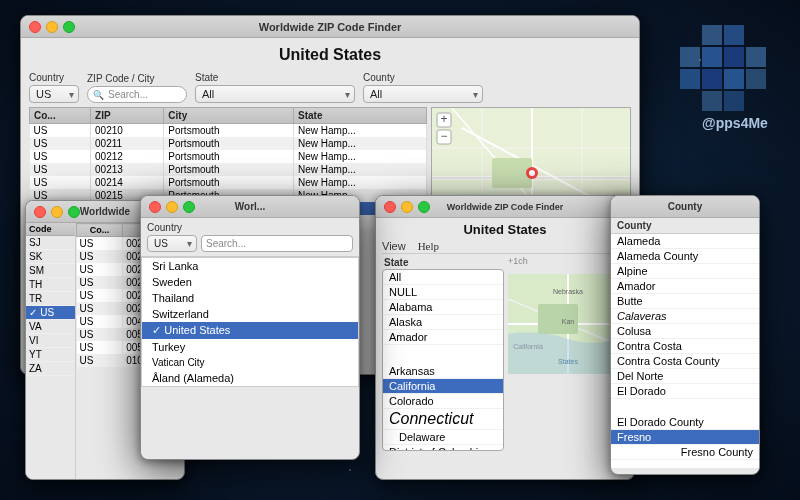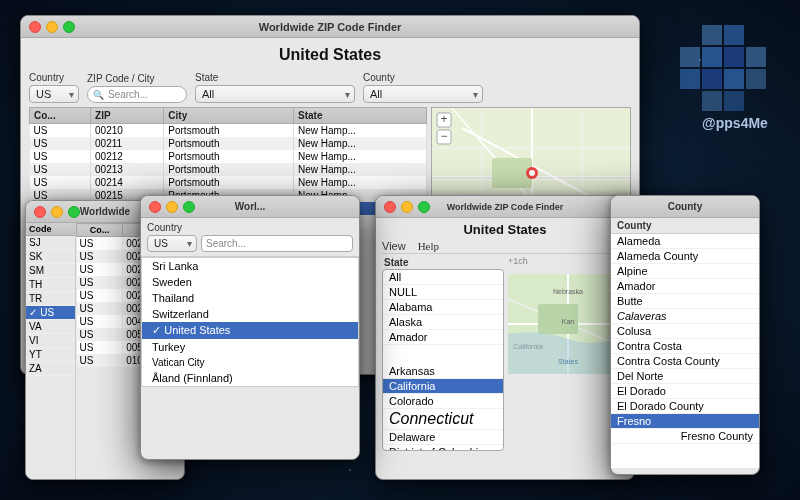--- a/index.html
+++ b/index.html
@@ -588,21 +588,21 @@
 
   <div style="background:white; border:1px solid #ccc; margin:0;">
     <div id="dropdown-country-list">
         <div style="padding: 2px 10px; font-size: 11px; cursor: pointer;">Sri Lanka</div>
         <div style="padding: 2px 10px; font-size: 11px; cursor: pointer;">Sweden</div>
         <div style="padding: 2px 10px; font-size: 11px; cursor: pointer;">Thailand</div>
         <div style="padding: 2px 10px; font-size: 11px; cursor: pointer;">Switzerland</div>
         <div style="padding: 2px 10px; font-size: 11px; cursor: pointer; background: rgb(61, 108, 191); color: white;">✓ United States</div>
         <div style="padding: 2px 10px; font-size: 11px; cursor: pointer;">Turkey</div>
         <div style="padding: 2px 10px; font-size: 10px; cursor: pointer;">Vatican City</div>
-        <div style="padding: 2px 10px; font-size: 11px; cursor: pointer;">Åland (Finnland)</div>
+        <div style="padding: 2px 10px; font-size: 11px; cursor: pointer;">Åland (Alameda)</div>
       </div>
   </div>
 </div>
 
 <div class="window right-window">
   <div class="title-bar">
     <div class="traffic-lights">
       <div class="traffic-light tl-close"></div>
       <div class="traffic-light tl-min"></div>
       <div class="traffic-light tl-max"></div>
@@ -625,21 +625,21 @@
           <div id="state-list" style="max-height:180px; overflow-y:auto;">
               <div style="padding: 1px 6px; font-size: 11px; cursor: pointer; border-bottom: 1px solid rgb(240, 240, 240);">All</div>
               <div style="padding: 1px 6px; font-size: 11px; cursor: pointer; border-bottom: 1px solid rgb(240, 240, 240);">NULL</div>
               <div style="padding: 1px 6px; font-size: 11px; cursor: pointer; border-bottom: 1px solid rgb(240, 240, 240);">Alabama</div>
               <div style="padding: 1px 6px; font-size: 11px; cursor: pointer; border-bottom: 1px solid rgb(240, 240, 240);">Alaska</div>
               <div style="padding: 1px 6px; font-size: 11px; cursor: pointer; border-bottom: 1px solid rgb(240, 240, 240);">Amador</div>
               <div style="padding: 1px 6px; font-size: 11px; cursor: pointer; border-bottom: 1px solid rgb(240, 240, 240); margin-top: 19px;">Arkansas</div>
               <div style="padding: 1px 6px; font-size: 11px; cursor: pointer; border-bottom: 1px solid rgb(240, 240, 240); background: rgb(61, 108, 191); color: white;">California</div>
               <div style="padding: 1px 6px; font-size: 11px; cursor: pointer; border-bottom: 1px solid rgb(240, 240, 240);">Colorado</div>
               <div style="padding: 1px 6px; font-size: 16px; cursor: pointer; border-bottom: 1px solid rgb(240, 240, 240); font-style: italic;">Connecticut</div>
-              <div style="padding: 1px 6px; font-size: 11px; cursor: pointer; border-bottom: 1px solid rgb(240, 240, 240);">Delaware</div>
+              <div style="padding: 1px 16px; font-size: 11px; cursor: pointer; border-bottom: 1px solid rgb(240, 240, 240);">Delaware</div>
               <div style="padding: 1px 6px; font-size: 11px; cursor: pointer; border-bottom: 1px solid rgb(240, 240, 240);">District of Columbia</div>
               <div style="padding: 1px 6px; font-size: 11px; cursor: pointer; border-bottom: 1px solid rgb(240, 240, 240);">Florida</div>
             </div>
         </div>
       </div>
 
       <div style="width:120px;">
         <div style="margin-bottom:2px; height:16px; font-size:9px; color:#888;">+1ch</div>
         <div class="mini-map">
           <svg width="120" height="100" viewBox="0 0 120 100">
@@ -672,18 +672,18 @@
         <div style="padding: 1px 6px; font-size: 11px; cursor: pointer; border-bottom: 1px solid rgb(240, 240, 240);">Alameda County</div>
         <div style="padding: 1px 6px; font-size: 11px; cursor: pointer; border-bottom: 1px solid rgb(240, 240, 240);">Alpine</div>
         <div style="padding: 1px 6px; font-size: 11px; cursor: pointer; border-bottom: 1px solid rgb(240, 240, 240);">Amador</div>
         <div style="padding: 1px 6px; font-size: 11px; cursor: pointer; border-bottom: 1px solid rgb(240, 240, 240);">Butte</div>
         <div style="padding: 1px 6px; font-size: 11px; cursor: pointer; border-bottom: 1px solid rgb(240, 240, 240); font-style: italic;">Calaveras</div>
         <div style="padding: 1px 6px; font-size: 11px; cursor: pointer; border-bottom: 1px solid rgb(240, 240, 240);">Colusa</div>
         <div style="padding: 1px 6px; font-size: 11px; cursor: pointer; border-bottom: 1px solid rgb(240, 240, 240);">Contra Costa</div>
         <div style="padding: 1px 6px; font-size: 11px; cursor: pointer; border-bottom: 1px solid rgb(240, 240, 240);">Contra Costa County</div>
         <div style="padding: 1px 6px; font-size: 11px; cursor: pointer; border-bottom: 1px solid rgb(240, 240, 240);">Del Norte</div>
         <div style="padding: 1px 6px; font-size: 11px; cursor: pointer; border-bottom: 1px solid rgb(240, 240, 240);">El Dorado</div>
-        <div style="padding: 1px 6px; font-size: 11px; cursor: pointer; border-bottom: 1px solid rgb(240, 240, 240);">El Dorado County</div>
+        <div style="padding: 1px 6px; font-size: 11px; cursor: pointer; border-bottom: 1px solid rgb(240, 240, 240); margin-top: 16px;">El Dorado County</div>
         <div style="padding: 1px 6px; font-size: 11px; cursor: pointer; border-bottom: 1px solid rgb(240, 240, 240); background: rgb(61, 108, 191); color: white;">Fresno</div>
         <div style="padding: 1px 6px; font-size: 11px; cursor: pointer; border-bottom: 1px solid rgb(240, 240, 240); text-align: right;">Fresno County</div>
       </div>
   </div>
 </div>
 
 </body></html>

